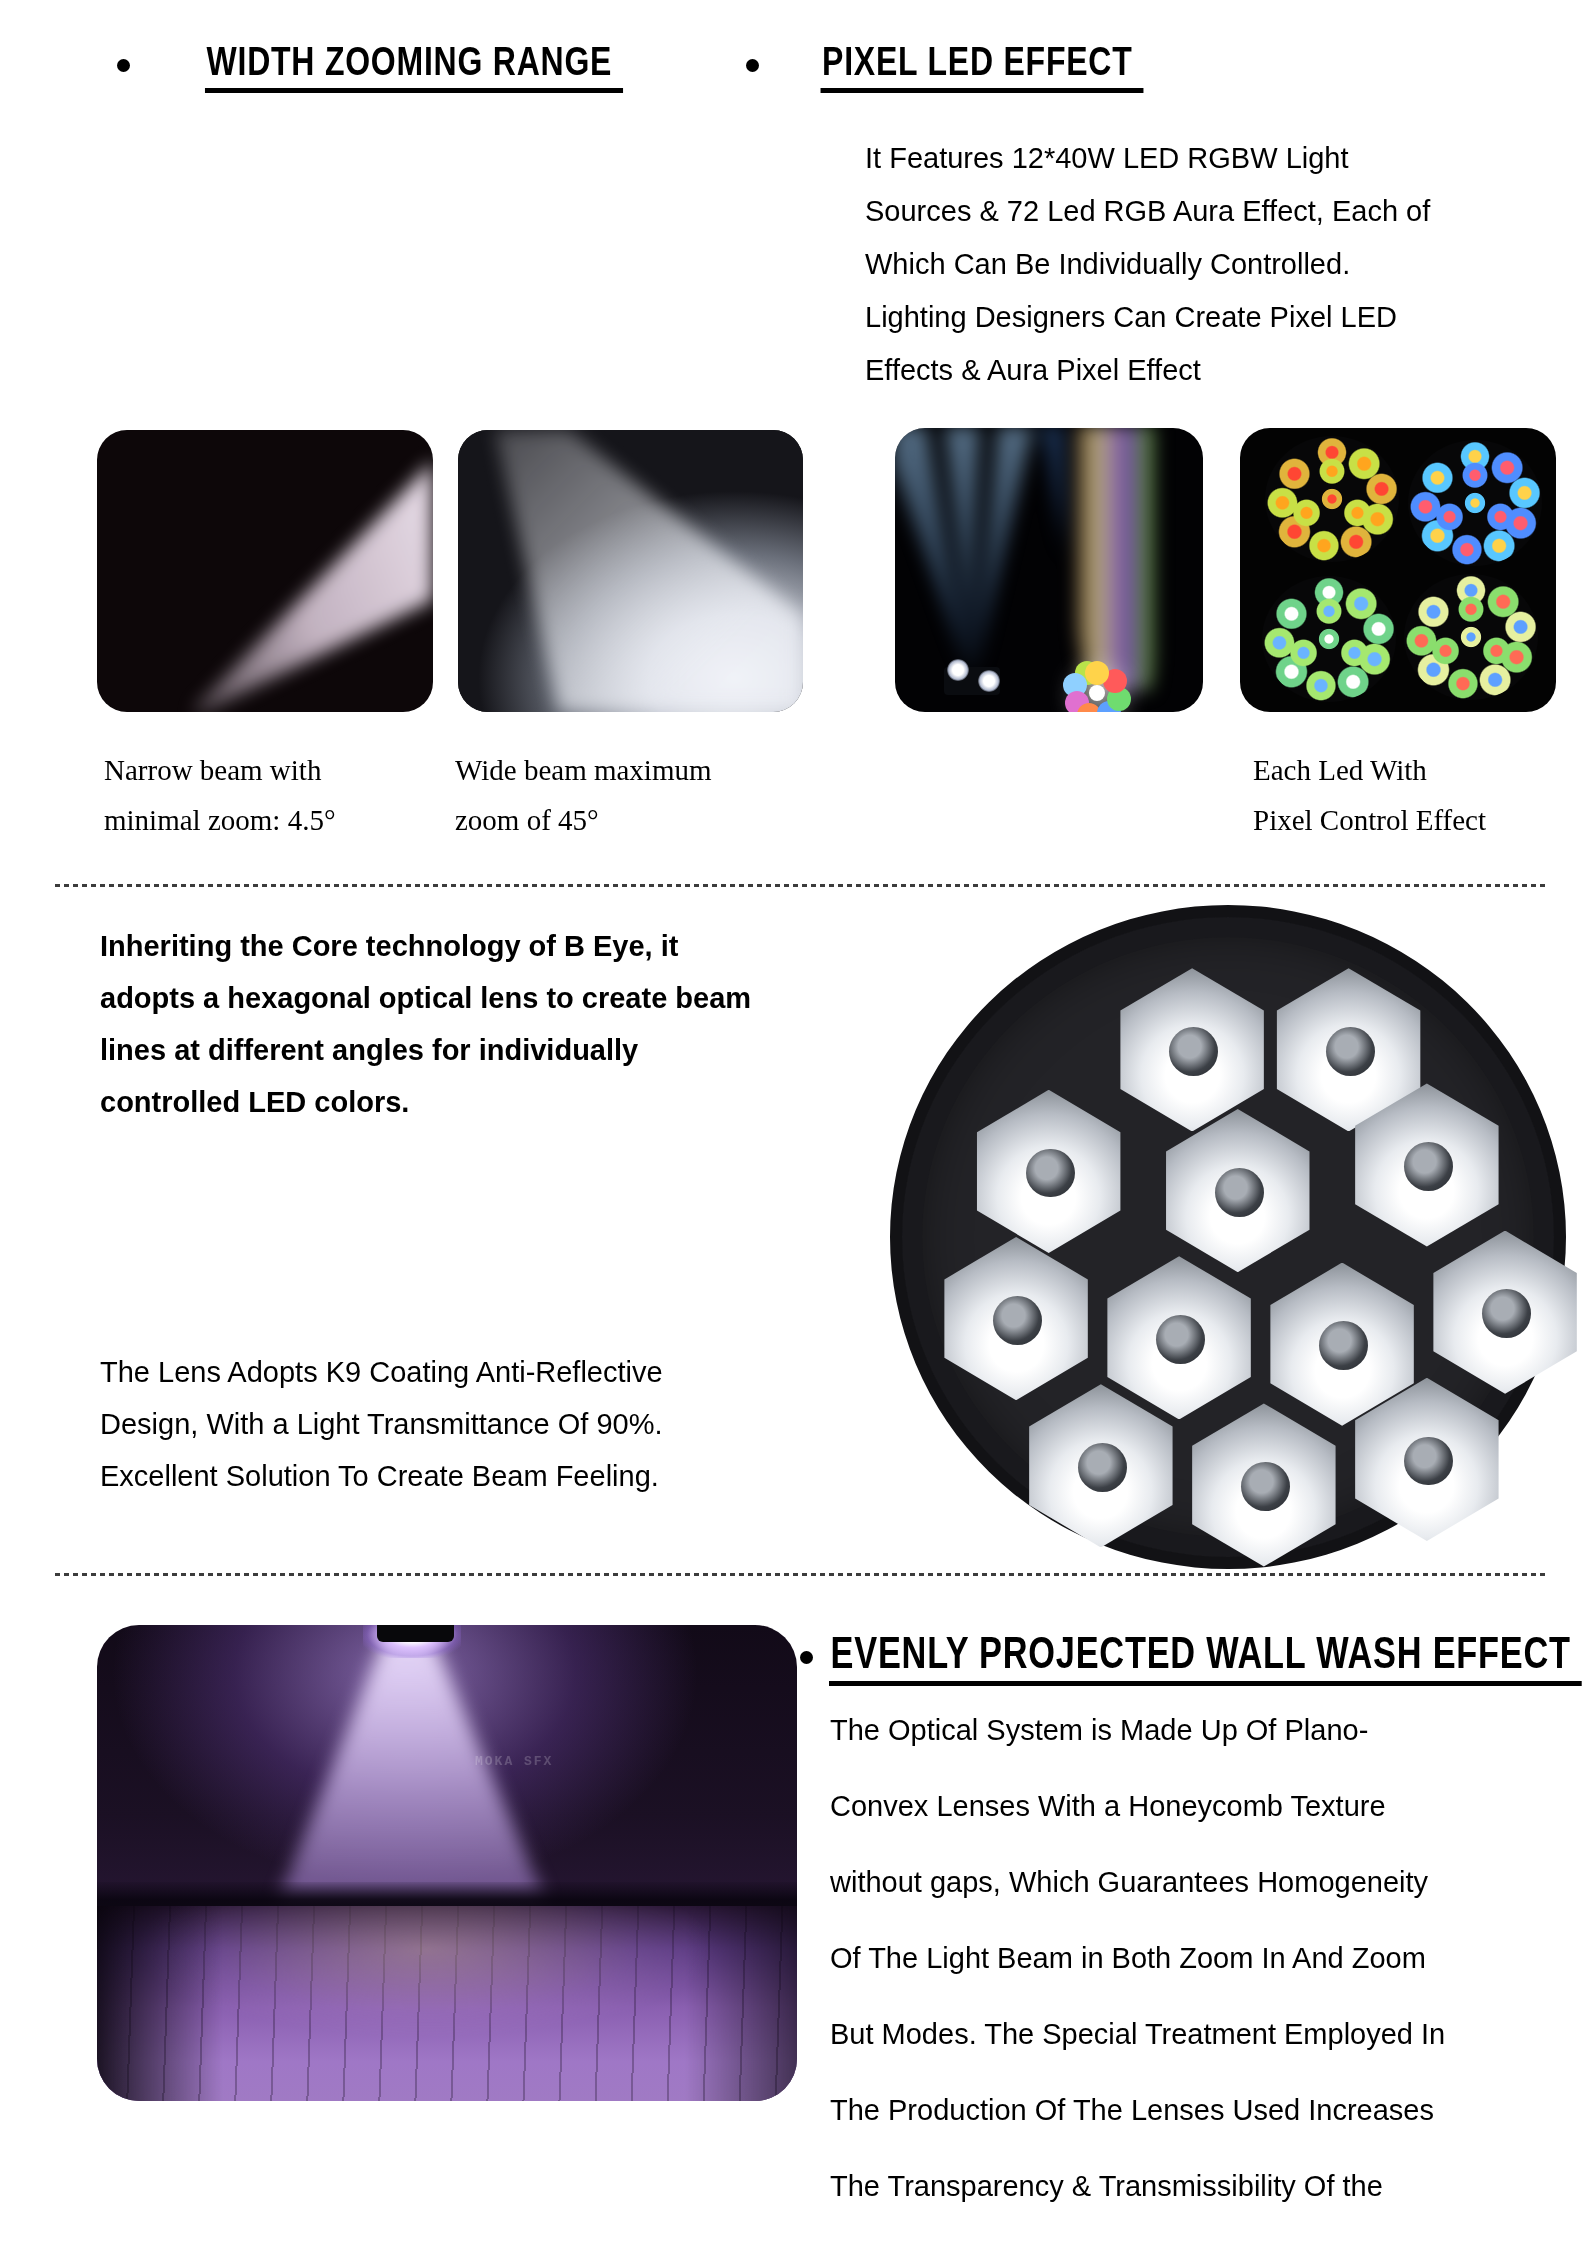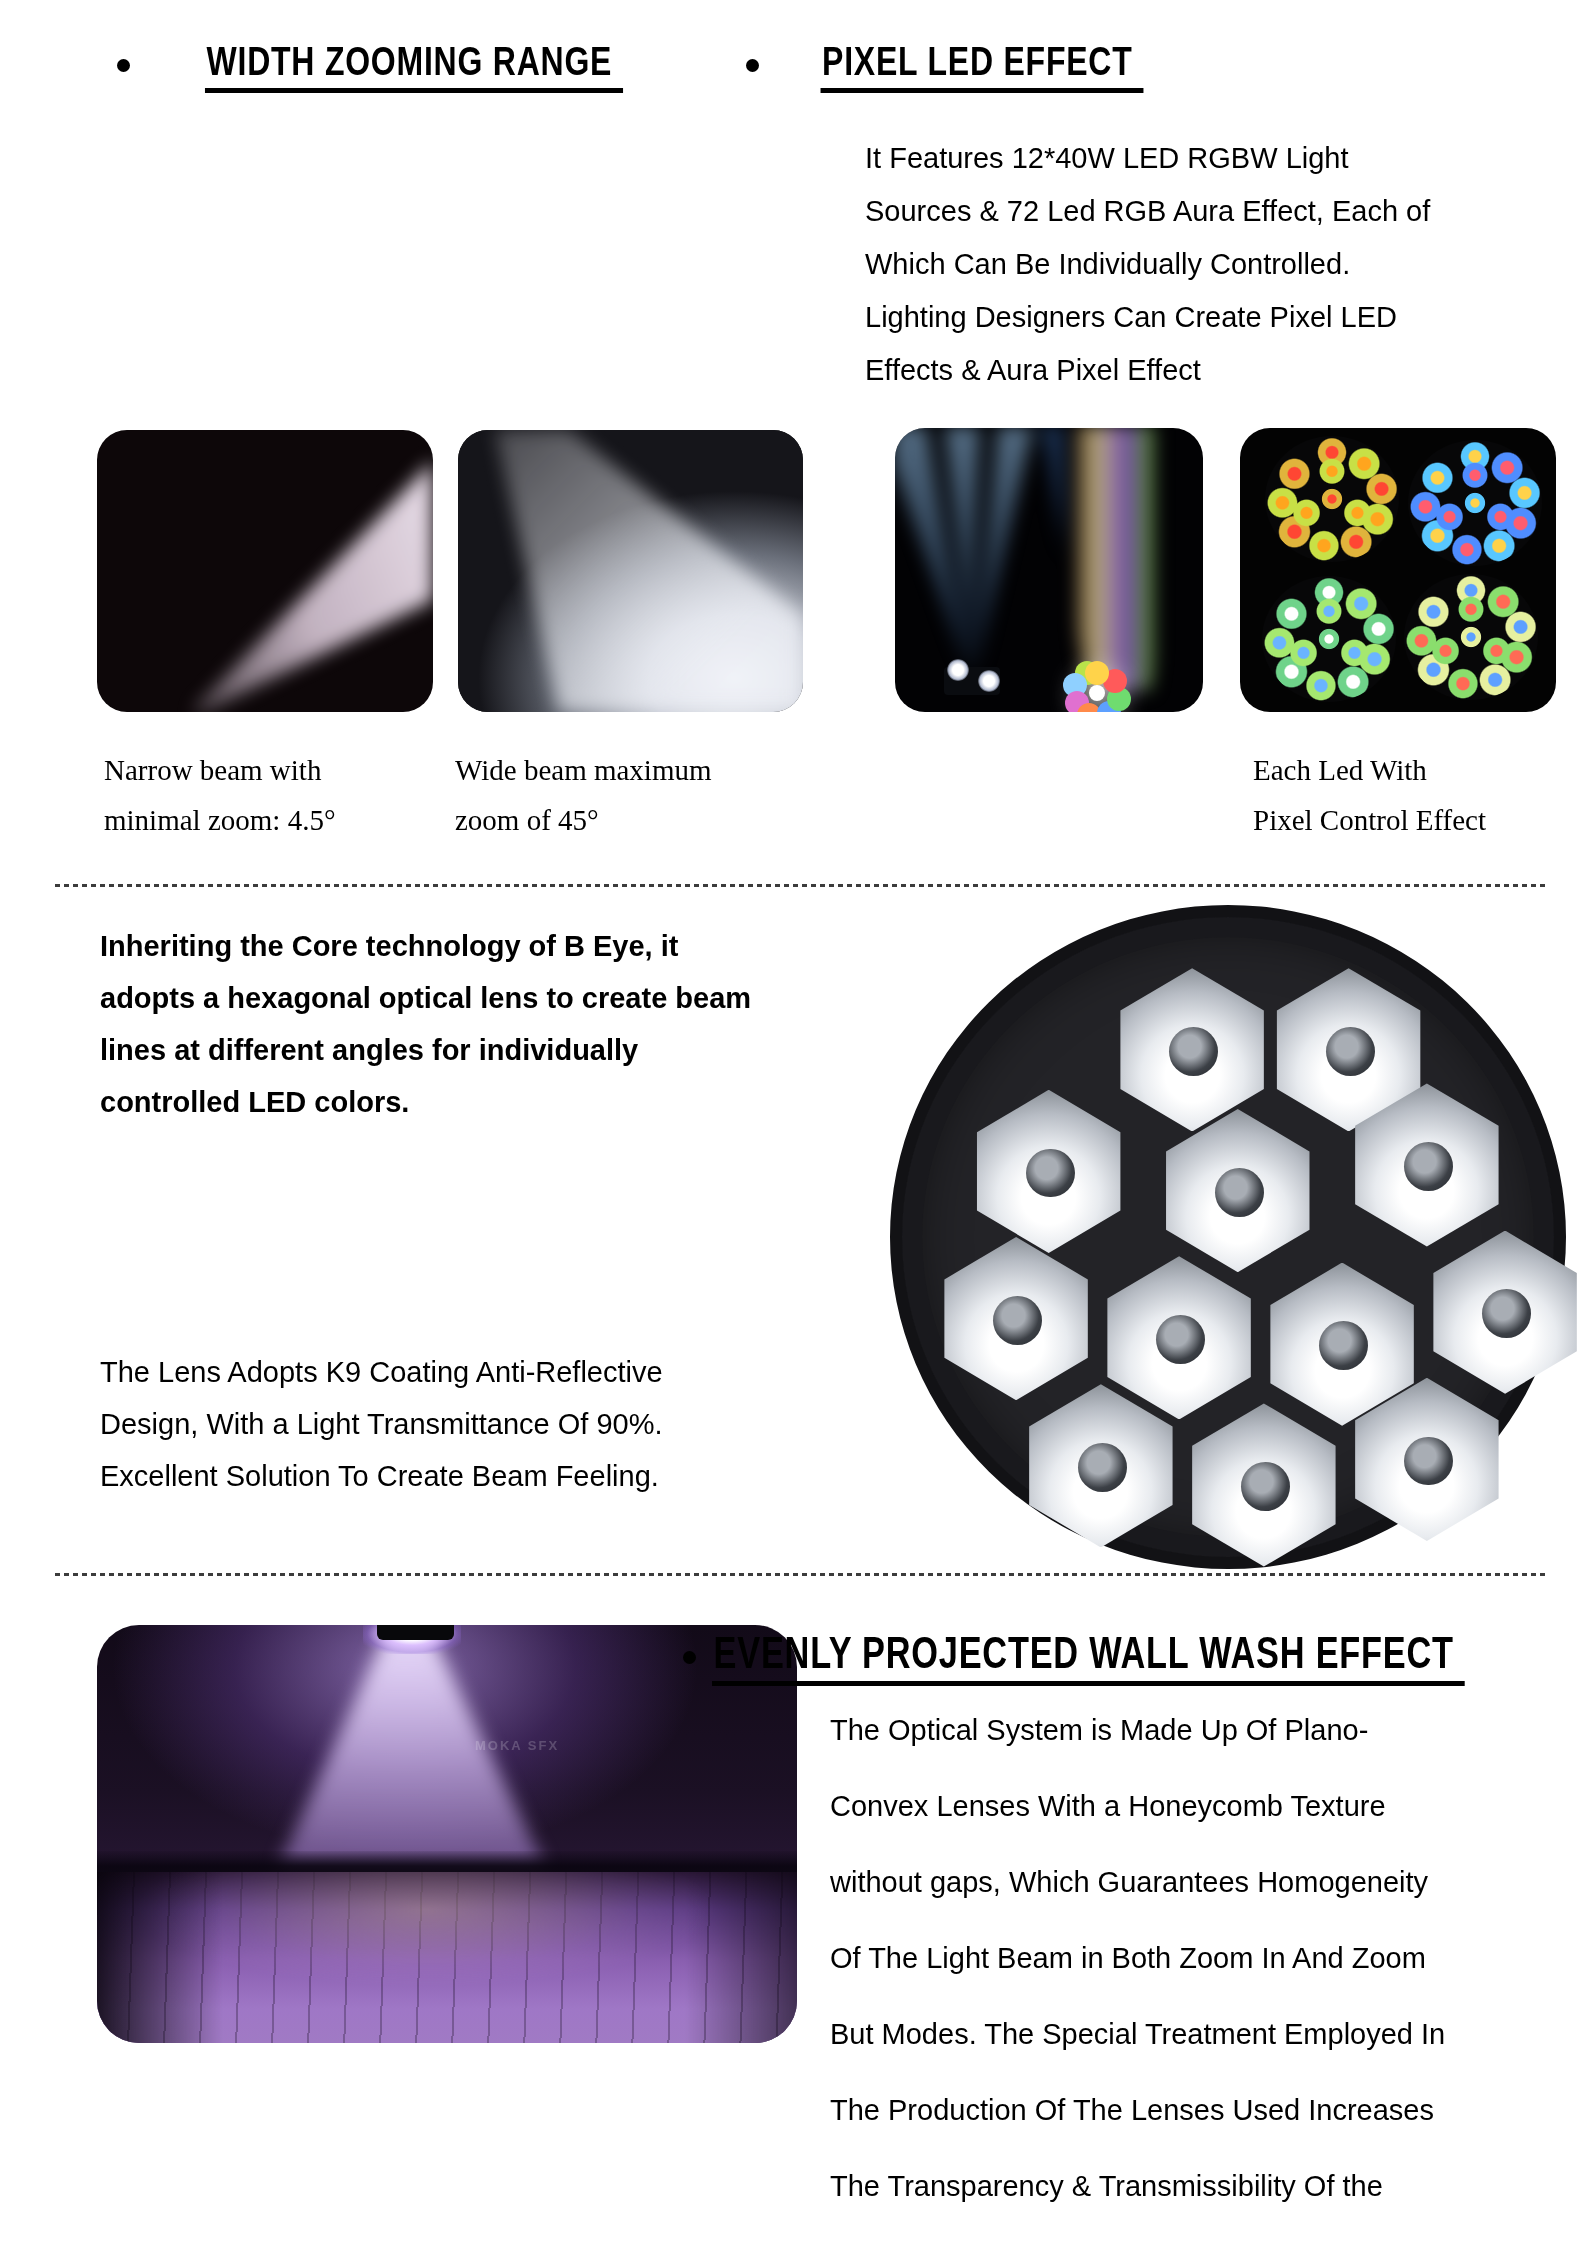--- a/index.html
+++ b/index.html
@@ -1,21 +1,21 @@
 <!DOCTYPE html>
 <html><head>
 <meta charset="utf-8">
 <style>
   html,body{margin:0;padding:0;background:#ffffff;}
   #page{position:relative;width:1587px;height:2245px;background:#fff;overflow:hidden;
         font-family:"Liberation Sans", sans-serif;color:#000;}
 
   
   .h1{position:absolute;display:flex;align-items:center;justify-content:center;white-space:nowrap;}
-  .h1.leftalign{justify-content:center;}
+  .h1.leftalign{justify-content:flex-start;}
   .dot{width:13px;height:13px;border-radius:50%;background:#000;display:inline-block;margin-right:16px;flex:0 0 auto;}
   .h1t{display:inline-block;font-weight:700;letter-spacing:1px;
        border-bottom:5px solid #000;padding:0 14px 3px 2px;
        transform:scaleX(.78);transform-origin:center center;}
   .h1 .f40{font-size:41px;}
   .h1 .f44{font-size:44px;transform-origin:left center;}
 
   
   .body-sm{position:absolute;font-size:29px;line-height:53px;white-space:pre-line;}
   .body-mid{position:absolute;font-size:29px;line-height:52px;white-space:pre-line;}
@@ -92,22 +92,22 @@
   
   #lensphoto{position:absolute;left:890px;top:905px;width:652px;height:640px;border-radius:50%;
     background:#232327;border:12px solid #121215;box-shadow:inset 0 0 0 20px #19191d, inset 0 0 60px rgba(0,0,0,.8);}
   .lens{position:absolute;width:25%;height:25.5%;
     clip-path:polygon(50% 0%, 94% 26%, 94% 74%, 50% 100%, 6% 74%, 6% 26%);
     background:radial-gradient(circle at 50% 66%, #ffffff 0 20%, #e8ebef 38%, #b7bcc4 62%, #82888f 84%, #676d75 100%);}
   .lens::after{content:"";position:absolute;left:36%;top:36%;width:30%;height:30%;border-radius:50%;
     background:radial-gradient(circle at 42% 40%, #a8adb4 0 28%, #3c4046 62%, #22252a 100%);}
 
   
-  #wash{position:absolute;left:97px;top:1625px;width:700px;height:418px;border-radius:42px;overflow:hidden;
-    background:linear-gradient(180deg,#120a18 0%,#1b1024 40%,#241530 56%);}
+  #wash{position:absolute;left:97px;top:1625px;width:700px;height:476px;border-radius:42px;overflow:hidden;
+    background:linear-gradient(180deg,#120a18 0%,#1b1024 40%,#241530 56%);font-family:Liberation Mono, monospace;}
   #wash .wallglow{position:absolute;inset:0;
     background:radial-gradient(ellipse 58% 62% at 44% 10%, rgba(187,150,240,.65) 0%, rgba(120,75,180,.35) 42%, rgba(40,20,70,0) 72%);}
   #wash .cone{position:absolute;inset:10px;
     clip-path:polygon(42% 0%, 47% 0%, 64% 58%, 26% 58%);
     background:linear-gradient(180deg, rgba(240,228,255,.95), rgba(190,150,240,.5) 55%, rgba(150,100,210,.25));}
   #wash .src{position:absolute;left:38%;top:-2%;width:14%;height:9%;
     background:radial-gradient(ellipse at 50% 45%, #ffffff 0 22%, rgba(220,190,255,.9) 40%, rgba(150,110,220,.4) 65%, transparent 80%);}
   #wash .fixture{position:absolute;left:40%;top:0;width:11%;height:3.5%;background:#08080b;border-radius:0 0 6px 6px;}
   #wash .band{position:absolute;left:0;right:0;top:54%;height:6%;
     background:linear-gradient(180deg, rgba(8,4,14,.1), rgba(8,4,14,.85) 60%, rgba(10,6,16,.9));}

